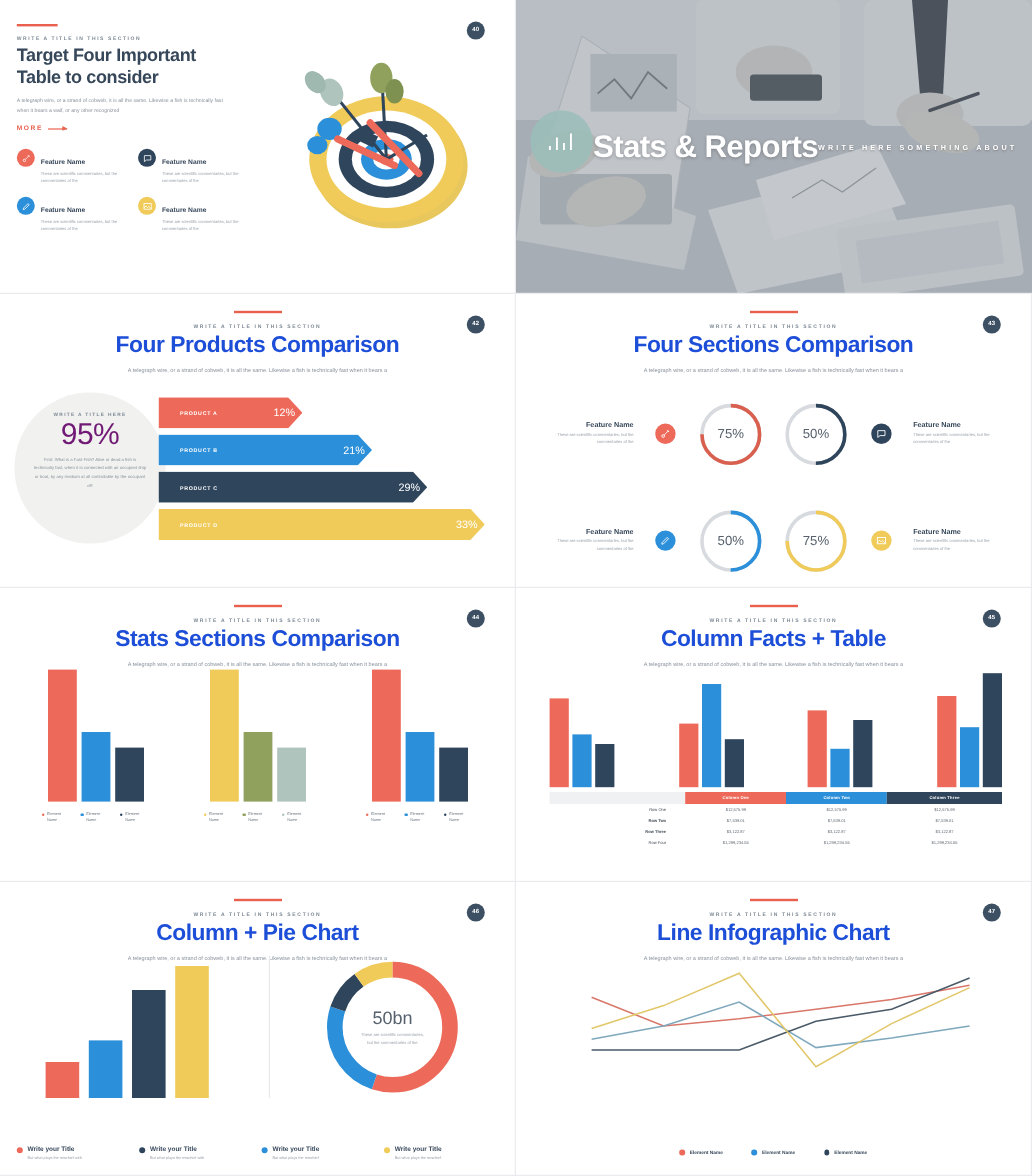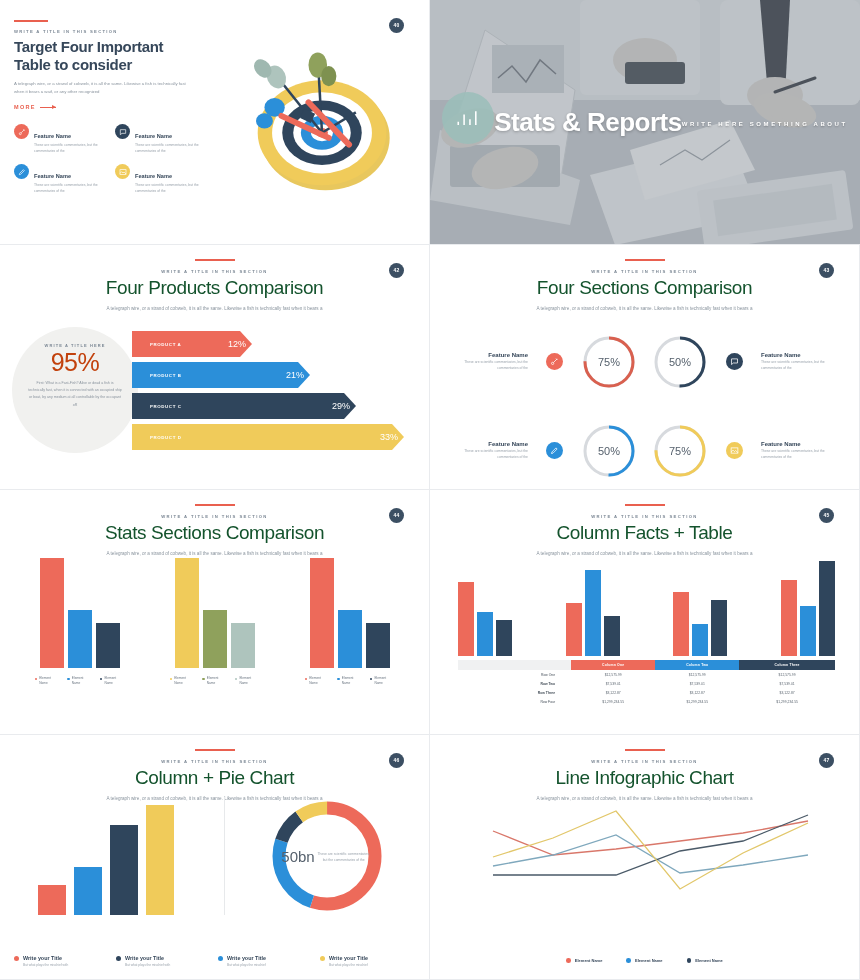--- a/index.html
+++ b/index.html
@@ -31,21 +31,21 @@
     letter-spacing: .2px; font-weight: bold;
   }
   
   .sh { text-align: center; padding-top: 14px; }
   .sh .rule { width: 40px; height: 2px; background: #e9604f; margin: 0 auto 8px; }
   .sh .kicker {
     font-size: 4.2px; letter-spacing: 1.4px; color: #7b8794;
     text-transform: uppercase; margin-bottom: 4px; font-weight: bold;
   }
   .sh .title {
-    font-size: 19px; font-weight: normal; color: #14532d; letter-spacing: -.4px;
+    font-size: 19px; font-weight: bold; color: #1d4ed8; letter-spacing: -.4px;
     line-height: 1.1;
   }
   .sh .sub { font-size: 4.6px; color: #8a949e; margin-top: 7px; }
 
   
   .s1 { padding: 20px 14px; }
   .s1 .rule { width: 34px; height: 2px; background: #e9604f; margin-bottom: 7px; }
   .s1 .kicker { font-size: 4.2px; letter-spacing: 1.3px; color: #7b8794; text-transform: uppercase; font-weight: bold; }
   .s1 h1 { font-size: 15px; color: #36475a; font-weight: bold; line-height: 1.18; margin-top: 4px; letter-spacing: -.3px; }
   .s1 .body { font-size: 4.3px; color: #8a949e; line-height: 1.85; margin-top: 7px; max-width: 175px; }
@@ -66,21 +66,21 @@
   .heroimg { position: absolute; inset: 0; }
   .heroshade { position: absolute; inset: 0; background: rgba(122,130,140,.42); }
   .herocontent { position: absolute; inset: 0; display: flex; align-items: center; justify-content: center; }
   .herocircle { width: 52px; height: 52px; border-radius: 50%; background: rgba(155,190,185,.88); display: flex; align-items: center; justify-content: center; margin-bottom: 8px; }
   .herotitle { font-size: 26px; color: #fff; font-weight: bold; letter-spacing: -.5px; text-shadow: 0 1px 3px rgba(0,0,0,.25); }
   .herosub { font-size: 6px; color: #fff; letter-spacing: 2.6px; margin-top: 3px; font-weight: bold; text-shadow: 0 1px 2px rgba(0,0,0,.3); }
 
   
   .circ95 { position: absolute; left: 12px; top: 82px; width: 126px; height: 126px; border-radius: 50%; background: #f1f1ef; text-align: center; padding-top: 16px; }
   .circ95 .k { font-size: 4px; letter-spacing: 1.1px; color: #7b8794; font-weight: bold; }
-  .circ95 .big { font-size: 25px; color: #c2410c; font-weight: 300; line-height: 1.1; margin-top: 1px; letter-spacing: -.5px; }
+  .circ95 .big { font-size: 25px; color: #701a75; font-weight: 300; line-height: 1.1; margin-top: 1px; letter-spacing: -.5px; }
   .circ95 .p { font-size: 3.6px; color: #8a949e; line-height: 2.05; margin-top: 3px; padding: 0 16px; }
   .arrows { position: absolute; left: 132px; top: 86px; right: 8px; }
   .arrow-row { height: 26px; margin-bottom: 5px; position: relative; display: flex; align-items: center; }
   .arrow-shape { height: 26px; display: flex; align-items: center; justify-content: space-between; padding: 0 6px 0 18px; color: #fff; }
   .arrow-lbl { font-size: 4.4px; font-weight: bold; letter-spacing: .6px; }
   .arrow-val { font-size: 9px; font-weight: 300; margin-left: 18px; }
 
   
   .rings { position: absolute; inset: 78px 14px 0; display: grid; grid-template-columns: 1fr 1fr; gap: 12px 0; }
   .ringrow { display: flex; align-items: center; gap: 18px; }
@@ -116,21 +116,21 @@
   .tbl td.rn { text-align: right; padding-right: 16px; color: #454f59; }
   .tbl tr:nth-child(2) td.rn, .tbl tr:nth-child(3) td.rn { font-weight: bold; }
 
   
   .cp { position: absolute; left: 0; right: 0; top: 62px; display: flex; }
   .cpleft { width: 215px; position: relative; border-right: 1px solid #e7e9eb; height: 118px; margin-left: 10px; }
   .cpbars { position: absolute; bottom: 0; left: 28px; display: flex; align-items: flex-end; gap: 8px; }
   .cpbar { width: 28px; }
   .cpright { flex: 1; display: flex; align-items: center; justify-content: center; }
   .donut-wrap { position: relative; width: 118px; height: 118px; }
-  .donut-ctr { position: absolute; inset: 0; display: flex; flex-direction: row; align-items: center; justify-content: center; }
+  .donut-ctr { position: absolute; inset: 0; display: flex; flex-direction: column; align-items: center; justify-content: center; }
   .donut-ctr .v { font-size: 15px; color: #56616d; font-weight: 300; }
   .donut-ctr .d { font-size: 3.4px; color: #9aa3ac; line-height: 1.9; text-align: center; margin-top: 2px; width: 58px; }
   .cplegend { position: absolute; bottom: 12px; left: 14px; right: 14px; display: flex; justify-content: space-between; }
   .cpl { width: 95px; }
   .cpl .row { display: flex; align-items: center; gap: 4px; }
   .cpl .dot { width: 5px; height: 5px; border-radius: 50%; }
   .cpl .t { font-size: 5.4px; color: #36475a; font-weight: bold; }
   .cpl .d { font-size: 3.2px; color: #9aa3ac; margin-top: 2px; margin-left: 9px; }
 
   

